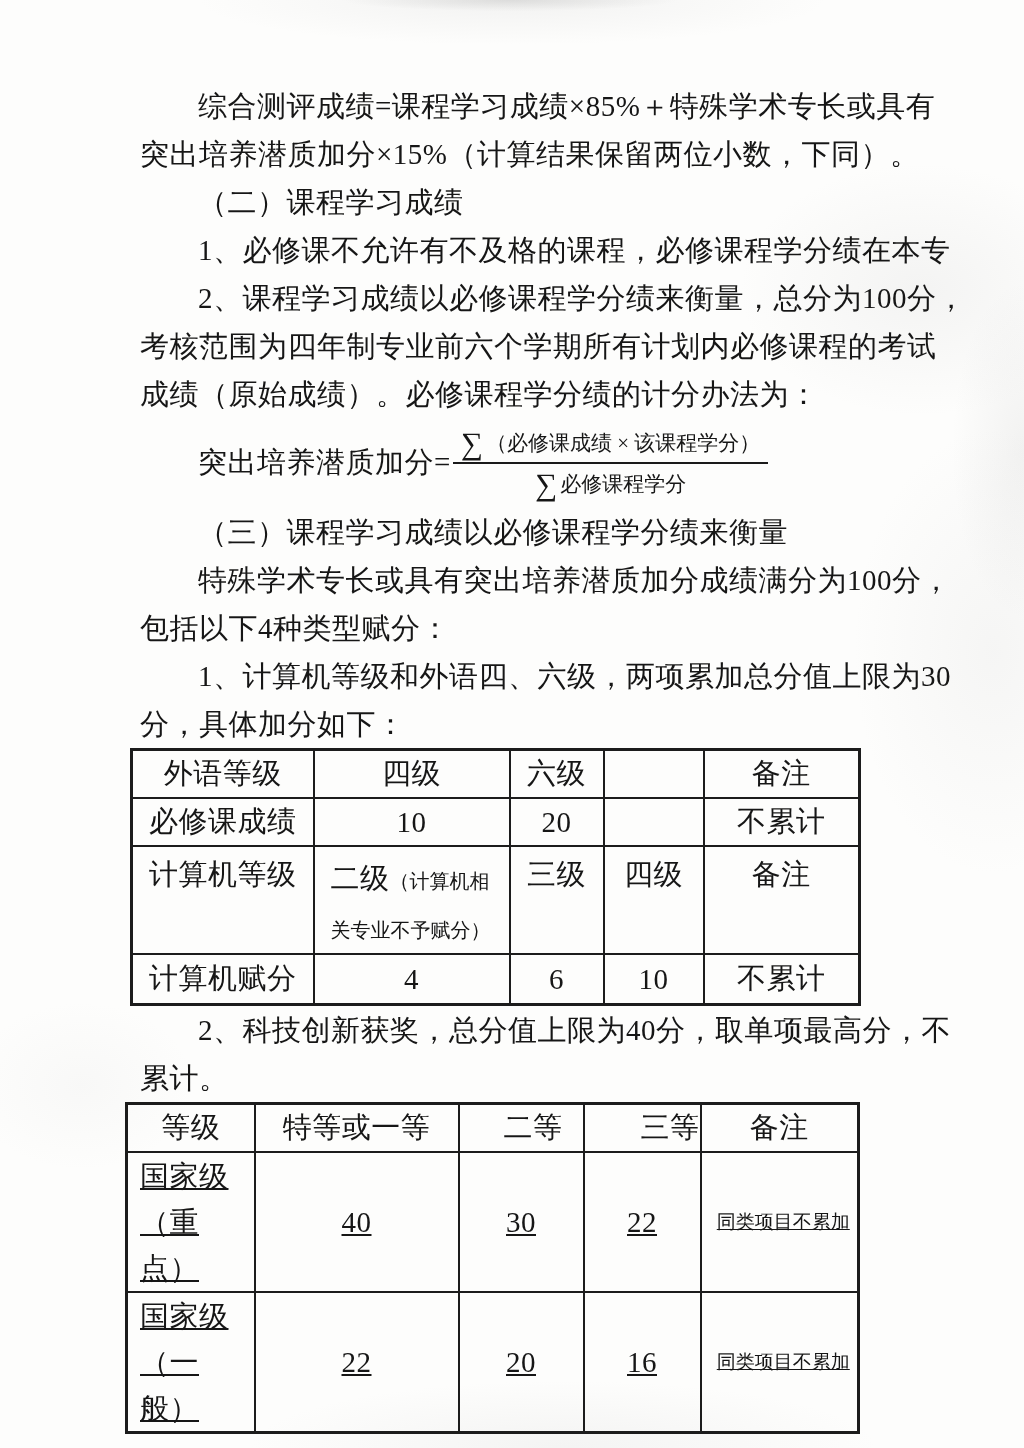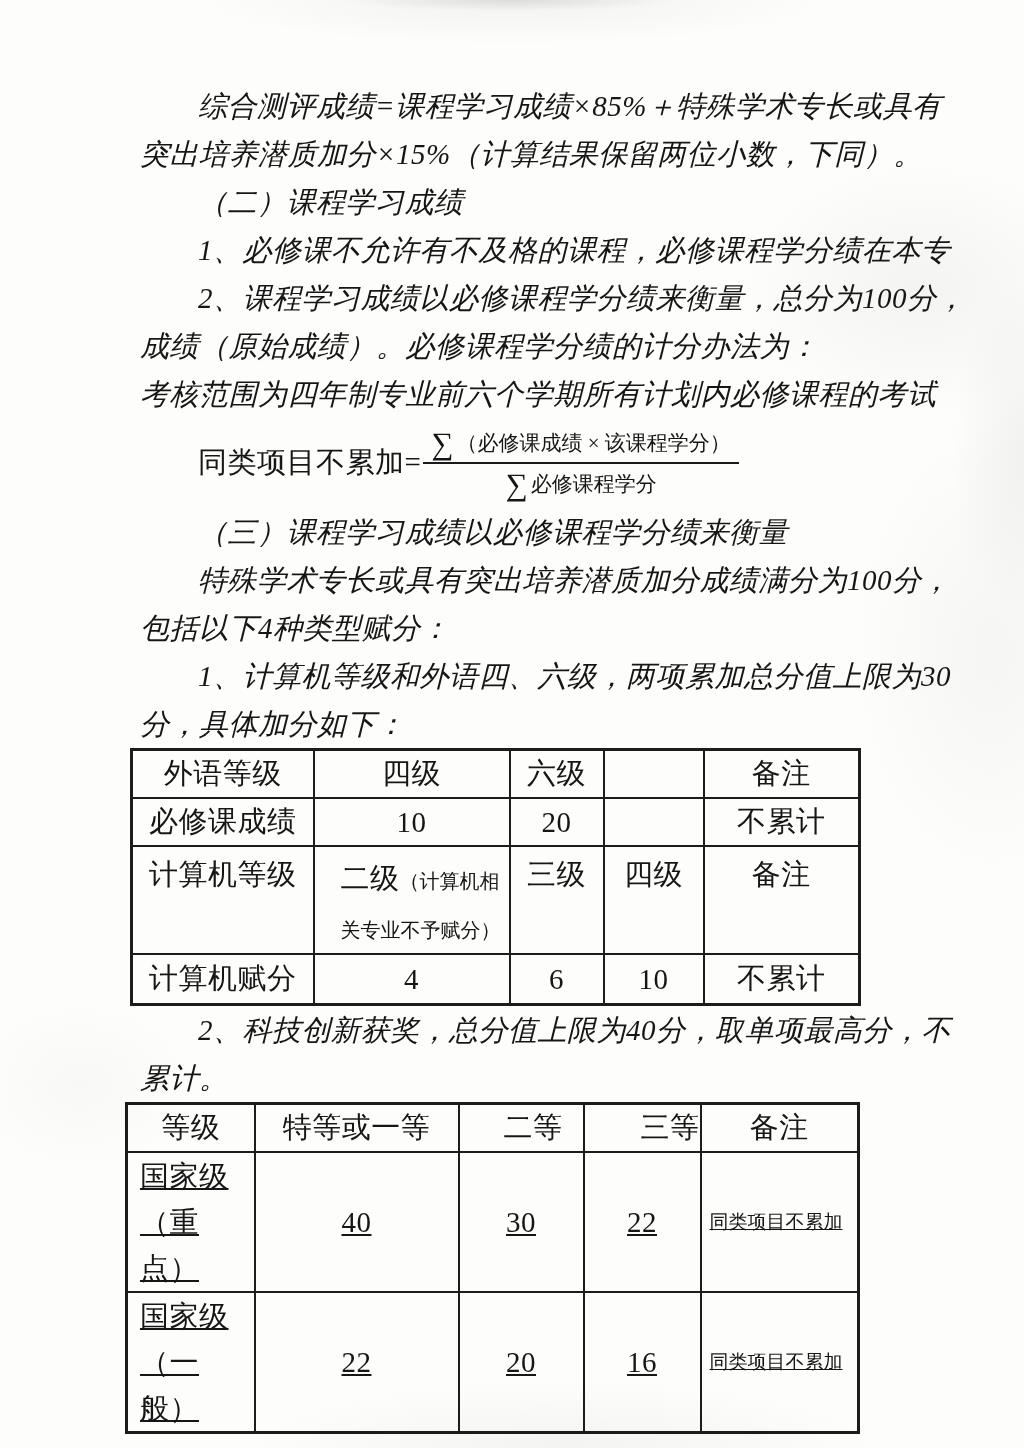--- a/index.html
+++ b/index.html
@@ -14,21 +14,21 @@
       radial-gradient(ellipse 260px 180px at 90% 20%, rgba(186,186,186,0.14), transparent 70%),
       radial-gradient(ellipse 200px 320px at 97% 45%, rgba(190,190,190,0.12), transparent 70%),
       radial-gradient(ellipse 420px 60px at 50% 0%, rgba(175,175,175,0.14), transparent 75%),
       radial-gradient(ellipse 420px 90px at 55% 100%, rgba(195,195,195,0.16), transparent 75%),
       radial-gradient(ellipse 160px 120px at 8% 75%, rgba(205,205,205,0.10), transparent 70%),
       #fdfdfc;
   }
   .body-text { padding:82px 130px 0 140px; }
   .line {
     font-size:29px; line-height:48px; height:48px;
-    letter-spacing:0.5px; white-space:nowrap;font-style:italic;
+    letter-spacing:0.5px; white-space:nowrap;
   }
   .indent { padding-left:58px; }
 
   
   .formula { height:86px; margin:2px 0 2px 58px; display:flex; align-items:center; }
   .formula-lhs { font-size:29px; letter-spacing:0.5px; }
   .fraction { display:inline-flex; flex-direction:column; align-items:center; margin-left:2px; }
   .frac-row { display:flex; align-items:center; font-size:21px; letter-spacing:0; padding:0 8px; }
   .num { border-bottom:2.5px solid #1a1a1a; padding-bottom:4px; }
   .den { padding-top:4px; }
@@ -39,28 +39,28 @@
   table.tbl td {
     border:2px solid #1c1c1c;
     font-size:29px; text-align:center; vertical-align:middle;
     padding:0; letter-spacing:0.5px; overflow:hidden;
   }
   .t1 { width:728px; margin-left:-10px; }
   .t1 .r1 td, .t1 .r2 td { height:46px; }
   .t1 .r3 td { height:92px; vertical-align:top; padding-top:8px; }
   .t1 .r4 td { height:48px; }
   td.al { text-align:left; padding-left:12px; }
-  .t1 .cell-mixed { text-align:left; padding-left:26px; padding-right:4px; line-height:46px; white-space:normal; }
+  .t1 .cell-mixed { text-align:left; padding-left:16px; padding-right:4px; line-height:46px; white-space:normal; }
   .note-sm { font-size:20px; letter-spacing:0; }
 
   .t2 { width:732px; margin-left:-15px; }
   .t2 .hr td { height:46px;font-family:Liberation Serif, serif; }
   .t2 .dr td { height:94px;text-decoration:underline; }
   .t2 td.level { text-align:left; padding-left:12px; white-space:pre-line; line-height:46px; }
-  .t2 td.remark { font-size:19px; letter-spacing:0; text-align:left; padding-left:8px; }
+  .t2 td.remark { font-size:19px; letter-spacing:0; text-align:center; padding-left:8px; }
   .t2 td.hdr-r { text-align:right; padding-right:20px; }
   .t2 td.hdr-l { text-align:right; padding-left:8px; }
 
   .smudge { position:absolute; pointer-events:none; }
   .sm1 { top:0; left:300px; width:420px; height:14px;
          background:radial-gradient(ellipse 50% 100% at 50% 0%, rgba(120,120,120,0.18), transparent 80%); }
   .sm2 { top:240px; right:0; width:90px; height:420px;
          background:radial-gradient(ellipse 100% 50% at 100% 50%, rgba(160,160,160,0.12), transparent 80%); }
 </style>
 </head>
@@ -73,25 +73,25 @@
   <div class="body-text">
 
     <div class="line indent">综合测评成绩=课程学习成绩×85%＋特殊学术专长或具有</div>
     <div class="line">突出培养潜质加分×15%（计算结果保留两位小数，下同）。</div>
 
     <div class="line indent">（二）课程学习成绩</div>
 
     <div class="line indent">1、必修课不允许有不及格的课程，必修课程学分绩在本专</div>
 
     <div class="line indent">2、课程学习成绩以必修课程学分绩来衡量，总分为100分，</div>
+    <div class="line">考核范围为四年制专业前六个学期所有计划内必修课程的考试</div>
     <div class="line">成绩（原始成绩）。必修课程学分绩的计分办法为：</div>
-    <div class="line">考核范围为四年制专业前六个学期所有计划内必修课程的考试</div>
 
     <div class="formula">
-      <span class="formula-lhs">同类项目不累加=</span>
+      <span class="formula-lhs">突出培养潜质加分=</span>
       <span class="fraction">
         <span class="frac-row num">
           <span class="sigma">∑</span>
           <span>（必修课成绩 × 该课程学分）</span>
         </span>
         <span class="frac-row den">
           <span class="sigma">∑</span>
           <span>必修课程学分</span>
         </span>
       </span>

